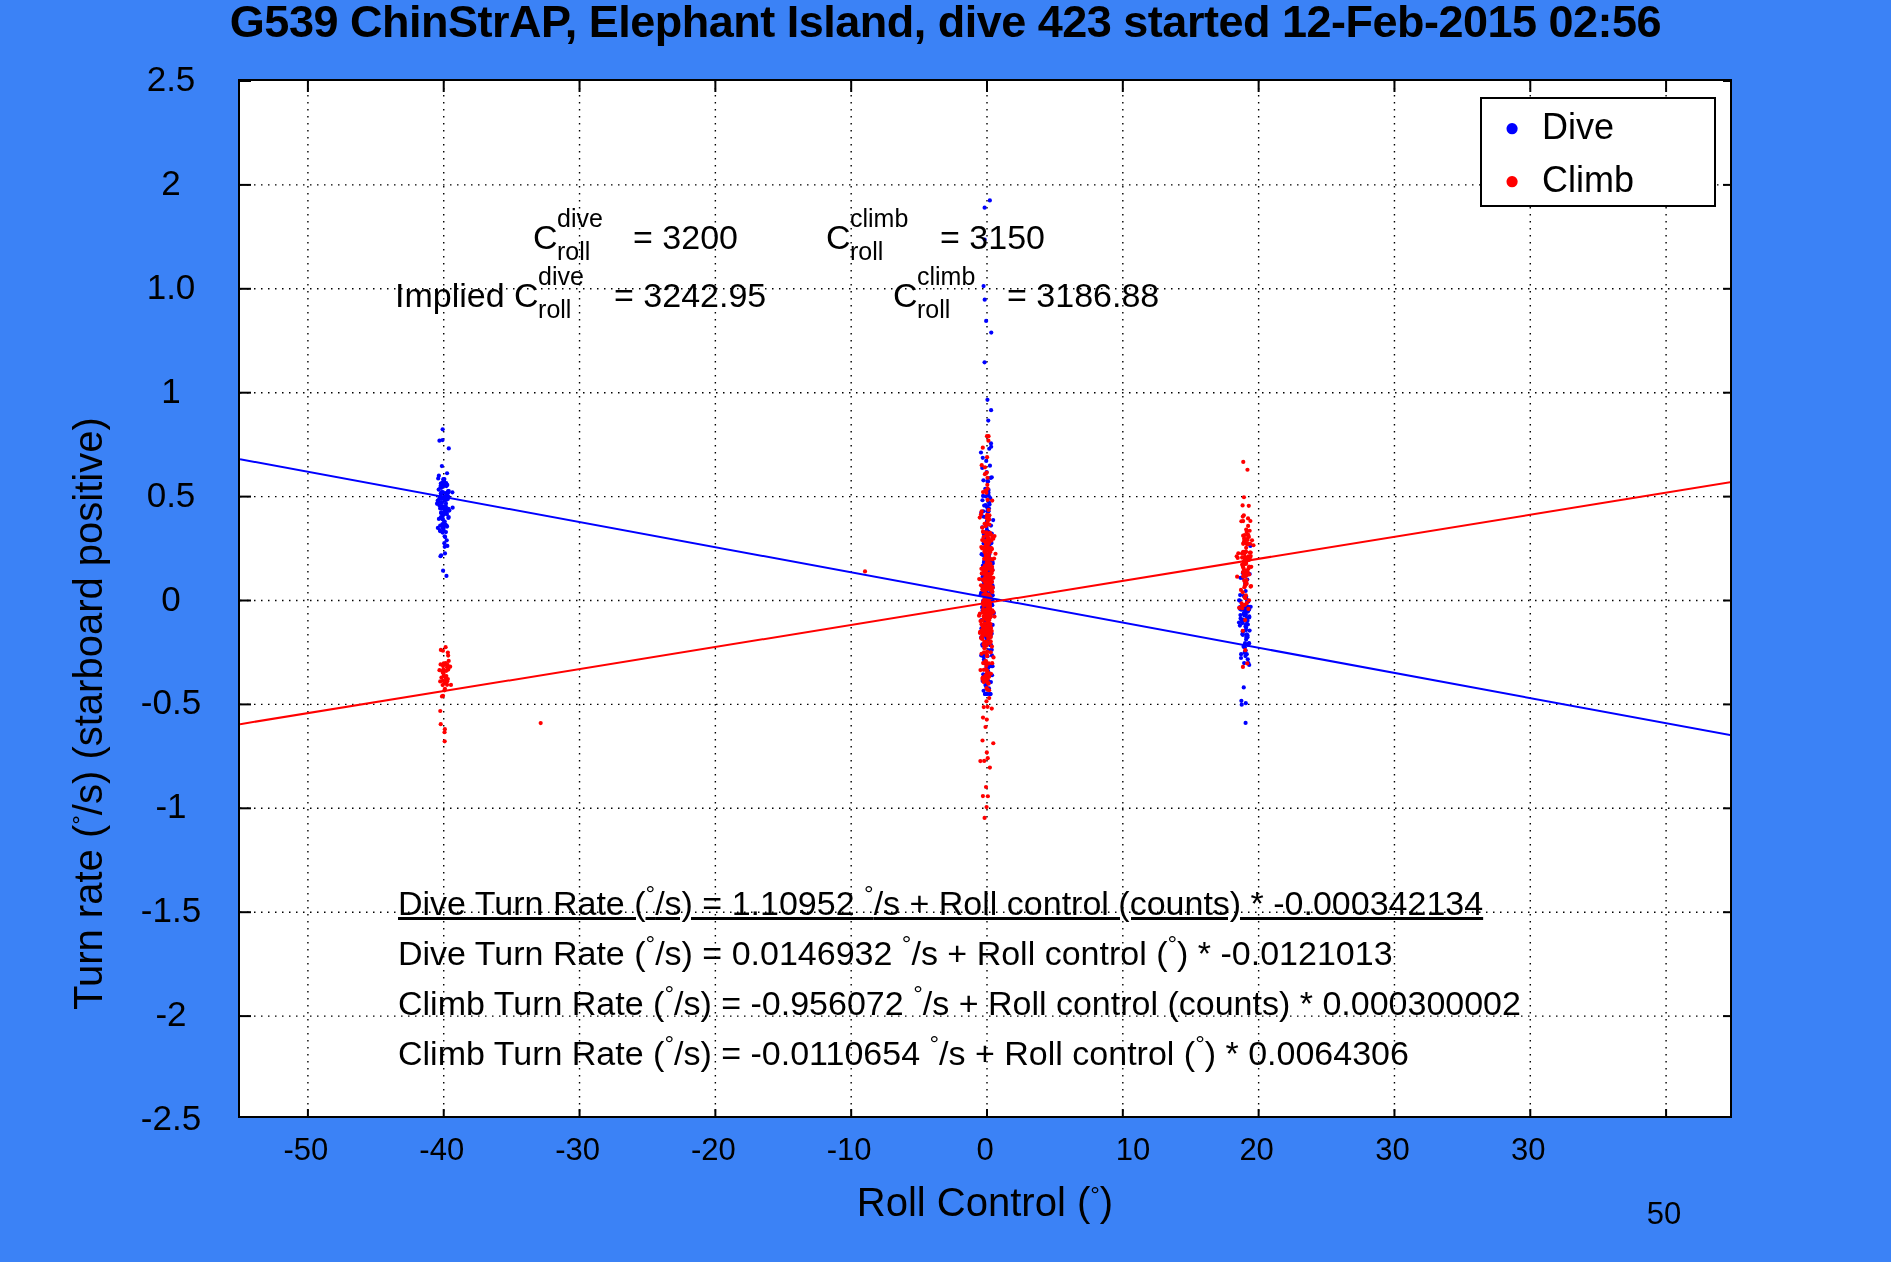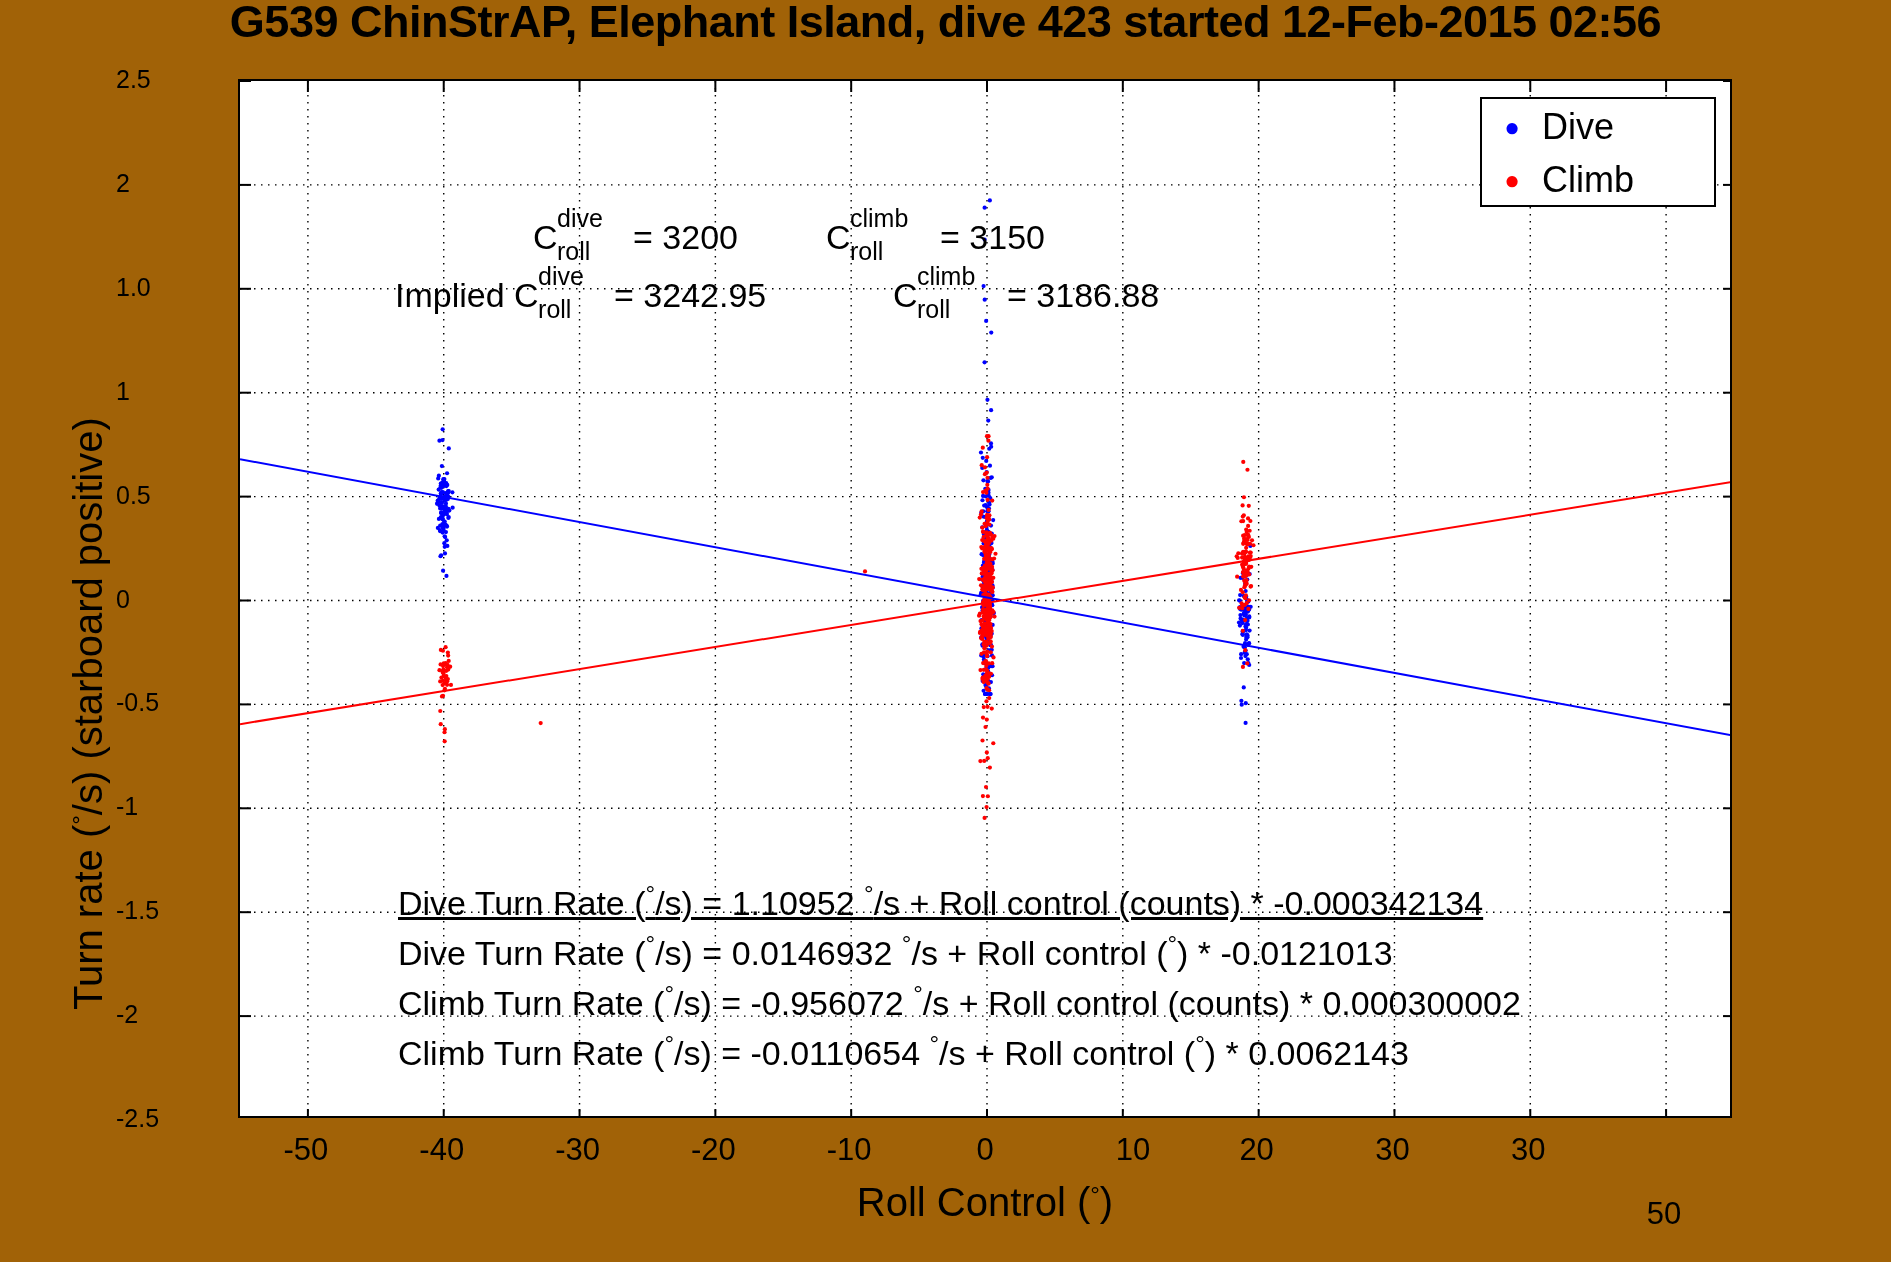--- a/index.html
+++ b/index.html
@@ -5,21 +5,21 @@
   html, body {
     margin: 0; padding: 0;
     background: #ffffff;
     width: 1891px; height: 1262px;
     overflow: hidden;
     font-family: "Liberation Sans", sans-serif;
   }
   #root {
     position: relative;
     width: 1891px; height: 1262px;
-    background: #a16207;
+    background: #3b82f6;
   }
   
   #title {
     position: absolute;
     left: 0px; top: -4px;
     width: 1891px;
     text-align: center;
     font-size: 45px;
     font-weight: bold;
     color: #000;
@@ -33,23 +33,23 @@
     left: 238px; top: 79px;
     width: 1494px; height: 1039px;
     border: 2px solid #000;
     box-sizing: border-box;
     background: #fff;
     overflow: hidden;
   }
   #gridsvg, #datasvg { position: absolute; left: 0; top: 0; }
   .yticklabel {
     position: absolute;
-    text-align: left;
+    text-align: center;
     width: 110px;
-    font-size: 25px;
+    font-size: 35px;
     color: #000;
     transform: translateY(-50%);
   }
   .xticklabel {
     position: absolute;
     text-align: center;
     width: 100px;
     font-size: 31px;
     color: #000;
     transform: translateX(-50%);
@@ -1324,16 +1324,16 @@
   <div class="eqline" style="top:880px;text-decoration:underline;">
     <span>Dive Turn Rate (</span><span class="deg">°</span><span>/s) = 1.10952 </span><span class="deg">°</span><span>/s + Roll control (counts) * -0.000342134</span><span></span>
   </div>
   <div class="eqline" style="top:930px;">
     <span>Dive Turn Rate (</span><span class="deg">°</span><span>/s) = 0.0146932 </span><span class="deg">°</span><span>/s + Roll control (</span><span class="deg">°</span><span>) * -0.0121013</span>
   </div>
   <div class="eqline" style="top:980px;">
     <span>Climb Turn Rate (</span><span class="deg">°</span><span>/s) = -0.956072 </span><span class="deg">°</span><span>/s + Roll control (counts) * 0.000300002</span><span></span>
   </div>
   <div class="eqline" style="top:1030px;">
-    <span>Climb Turn Rate (</span><span class="deg">°</span><span>/s) = -0.0110654 </span><span class="deg">°</span><span>/s + Roll control (</span><span class="deg">°</span><span>) * 0.0062143</span>
+    <span>Climb Turn Rate (</span><span class="deg">°</span><span>/s) = -0.0110654 </span><span class="deg">°</span><span>/s + Roll control (</span><span class="deg">°</span><span>) * 0.0064306</span>
   </div>
 
 </div>
 
 </body></html>

